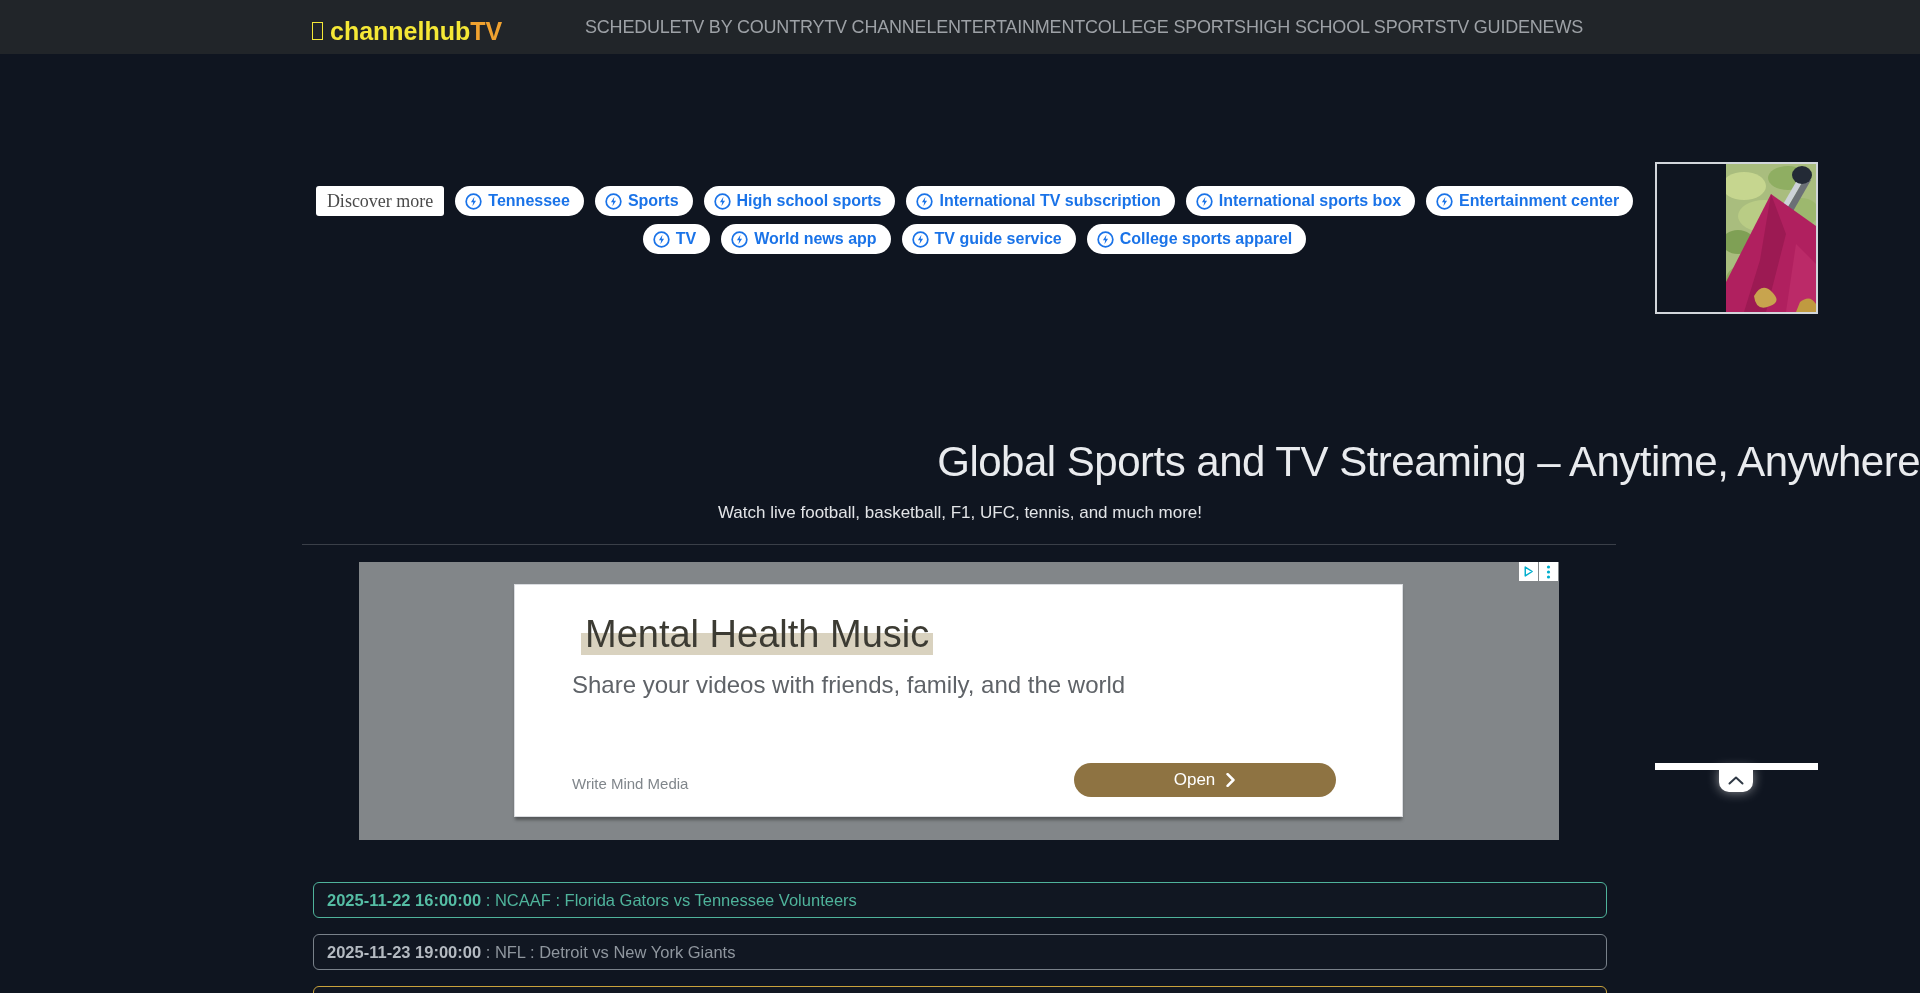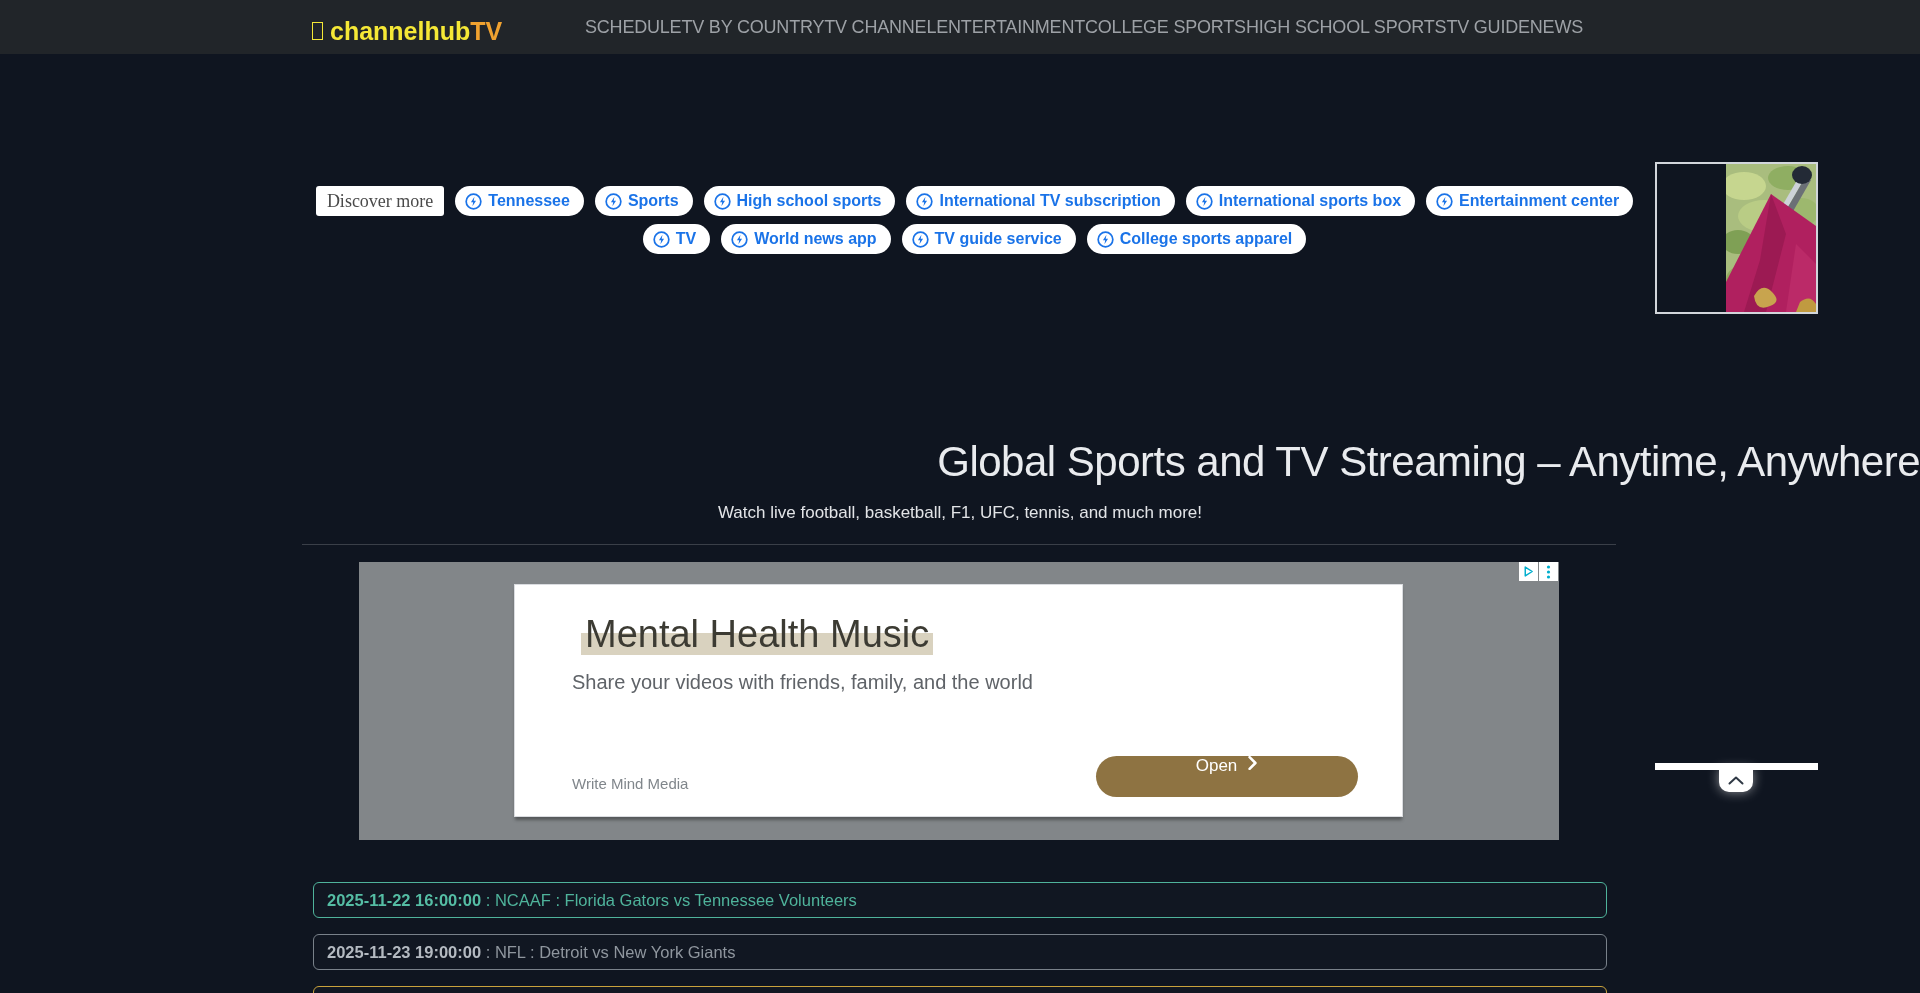--- a/index.html
+++ b/index.html
@@ -28,23 +28,23 @@
   .hero-sub { position:absolute; left:0; top:503px; width:1920px; text-align:center; color:#e2e4e7; font-size:17px; }
   .divider { position:absolute; left:302px; top:544px; width:1314px; height:1px; background:rgba(255,255,255,0.18); }
 
   
   .ad-banner { position:absolute; left:359px; top:562px; width:1200px; height:278px; background:#828689; }
   .ad-icons { position:absolute; top:0; right:1px; display:flex; gap:1px; }
   .ad-icon-box { width:19px; height:19px; background:#fff; display:flex; align-items:center; justify-content:center; cursor:pointer; }
   .ad-card { position:absolute; left:155px; top:22px; width:889px; height:233px; background:#fff; border:1px solid #dadce0; box-shadow:0 4px 3px -1px rgba(0,0,0,0.35); }
   .ad-title { position:absolute; left:38px; top:28px; font-size:38px; color:#3c3b33; cursor:pointer;margin-left:28px; }
   .ad-title span { background:linear-gradient(to top, #d9d2bf 0 52%, transparent 52%); padding:0 4px; }
-  .ad-desc { position:absolute; left:57px; top:86px; font-size:20px; color:#5f6368; }
+  .ad-desc { position:absolute; left:57px; top:86px; font-size:24px; color:#5f6368; }
   .ad-advertiser { position:absolute; left:57px; bottom:24px; font-size:15px; color:#80868b; }
-  .ad-cta { position:absolute; right:44px; bottom:19px; width:262px; height:41px; background:#8e7342; border:none; border-radius:21px; color:#fff; font-size:17px; font-family:"Liberation Sans", sans-serif; display:flex; align-items:flex-start; justify-content:center; gap:10px; cursor:pointer; }
+  .ad-cta { position:absolute; right:66px; bottom:19px; width:262px; height:34px; background:#8e7342; border:none; border-radius:21px; color:#fff; font-size:17px; font-family:"Liberation Sans", sans-serif; display:flex; align-items:center; justify-content:center; gap:10px; cursor:pointer; }
 
   
   .events { position:absolute; left:313px; top:882px; width:1294px; }
   .event-row { height:36px; line-height:34px; border:1px solid; border-radius:6px; margin-bottom:16px; padding-left:13px; font-size:16.5px; white-space:nowrap; overflow:hidden; cursor:pointer; background:rgba(255,255,255,0.01); }
   .event-row b { font-weight:700;margin-top:32px; }
   .event-teal  { border-color:#4fb39b; color:#4fb39b; }
   .event-teal b { color:#55bda4; }
   .event-gray  { border-color:#79818a; color:#8f969e; }
   .event-gray b { color:#b4bac1; }
   .event-gold  { border-color:#c9a23c; color:#c9a23c; }

